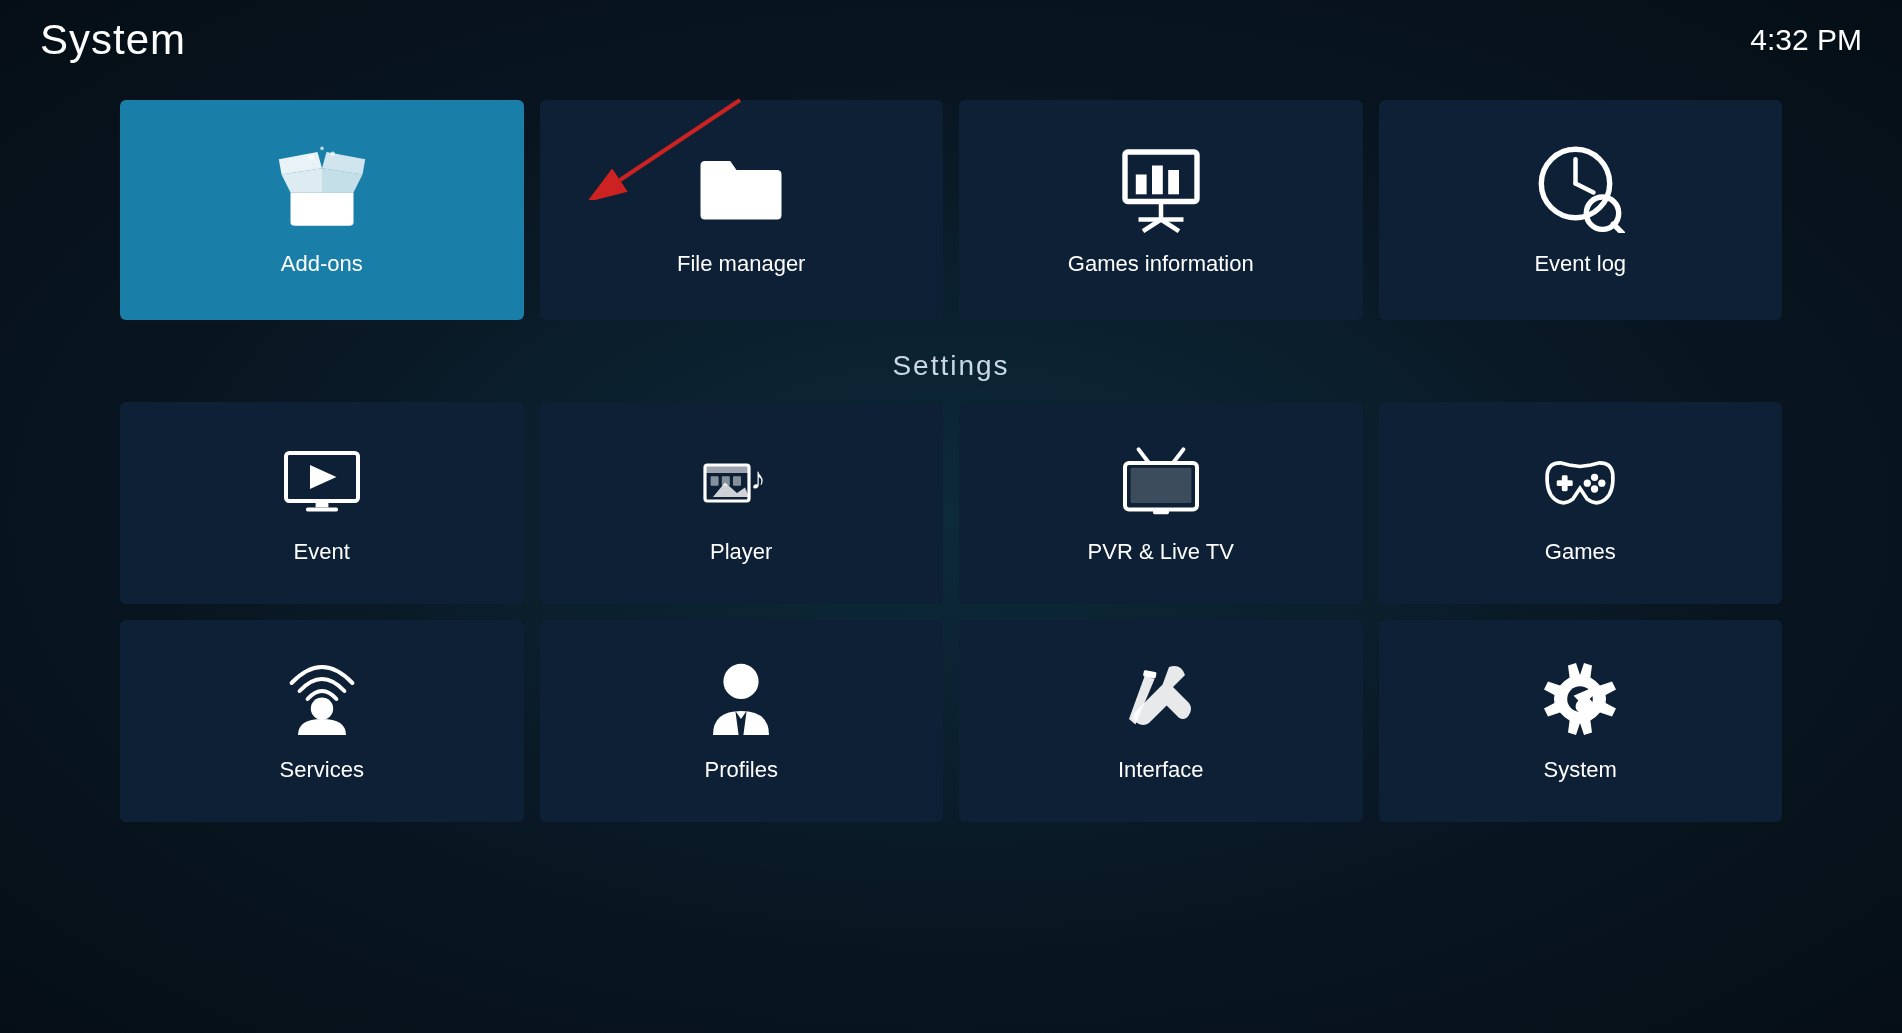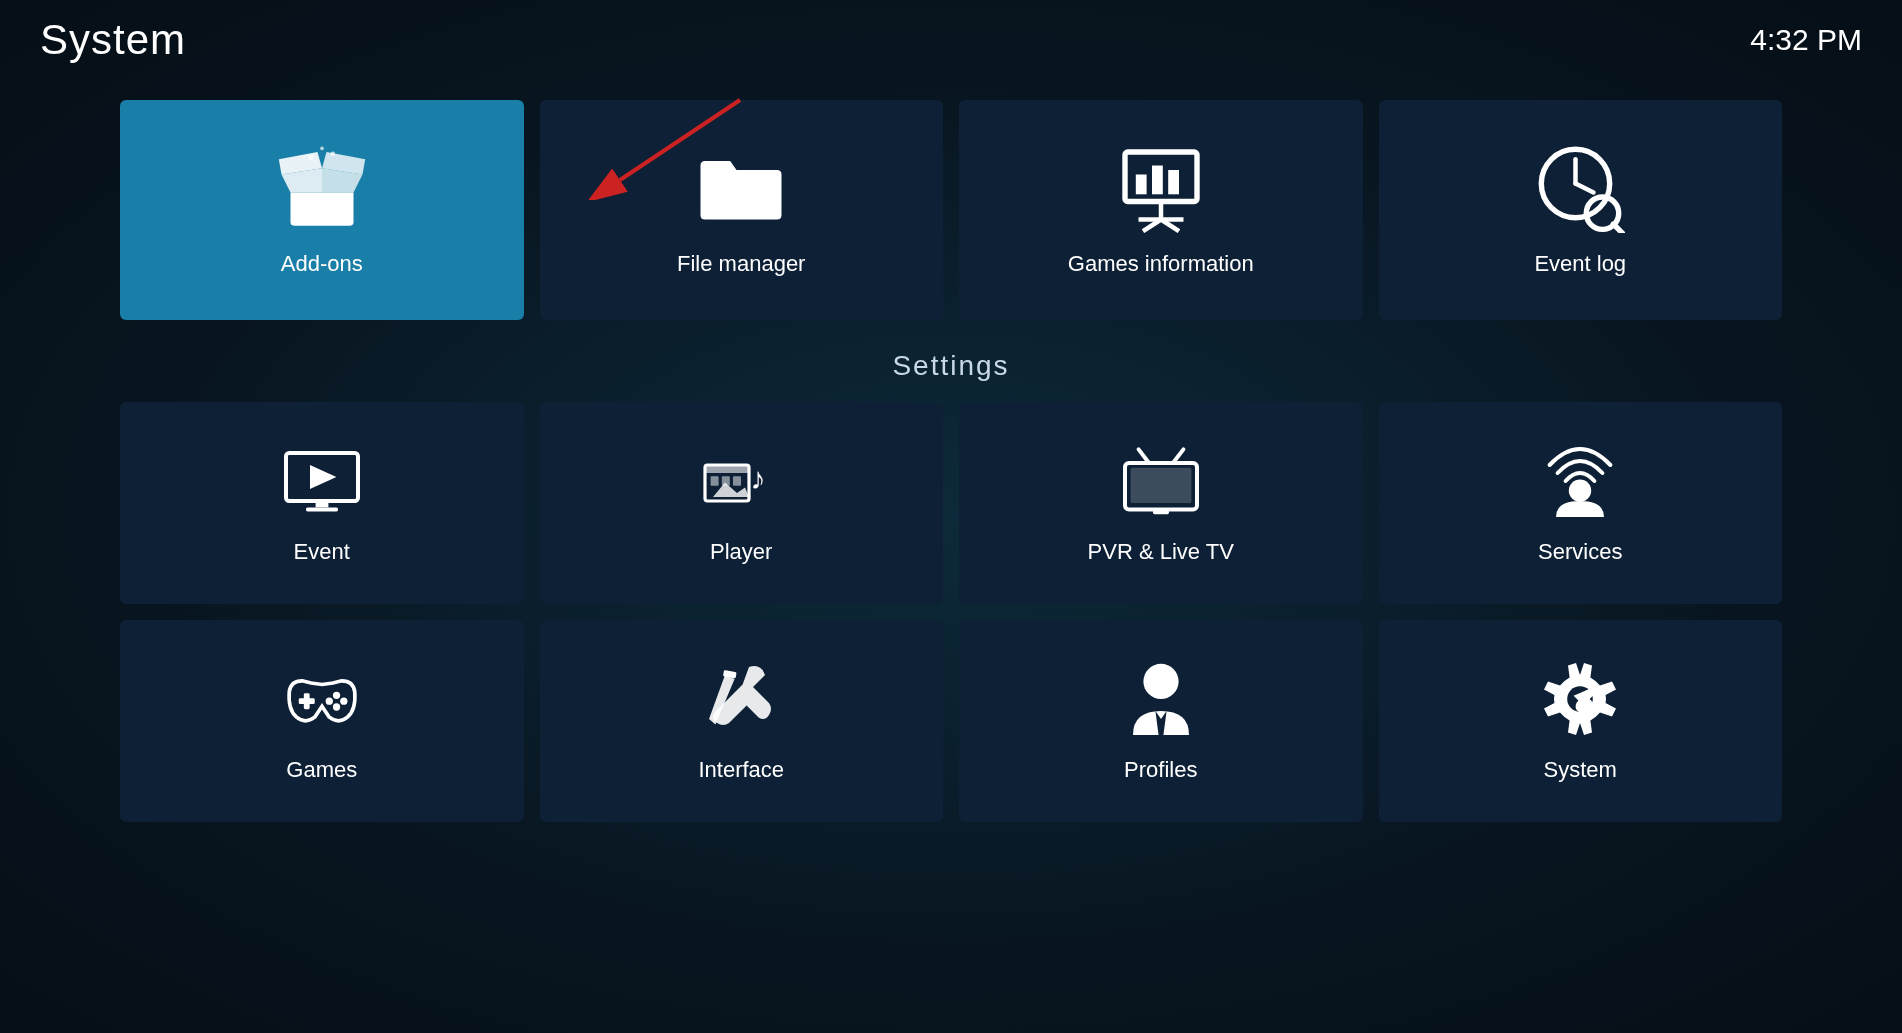--- a/index.html
+++ b/index.html
@@ -251,75 +251,75 @@
           <line x1="35" y1="20" x2="22" y2="3" stroke="white" stroke-width="5" stroke-linecap="round"></line>
 
           <line x1="65" y1="20" x2="78" y2="3" stroke="white" stroke-width="5" stroke-linecap="round"></line>
 
           <rect x="40" y="78" width="20" height="6" rx="2" fill="white"></rect>
         </svg>
         <span class="tile-label">PVR &amp; Live TV</span>
       </div>
 
       <div class="tile">
-        <svg class="icon-svg-sm" viewBox="0 0 100 100">
-
-          <circle cx="50" cy="62" r="14" fill="white"></circle>
-          <path d="M20 95 Q20 75 50 75 Q80 75 80 95" fill="white"></path>
-
-          <path d="M32 50 Q50 30 68 50" fill="none" stroke="white" stroke-width="5" stroke-linecap="round"></path>
-          <path d="M22 40 Q50 10 78 40" fill="none" stroke="white" stroke-width="5" stroke-linecap="round"></path>
-          <path d="M12 30 Q50 -10 88 30" fill="none" stroke="white" stroke-width="5" stroke-linecap="round"></path>
-        </svg>
-        <span class="tile-label">Services</span>
-      </div>
-
-      <div class="tile">
         <svg class="icon-svg-sm" viewBox="0 0 110 80">
 
           <path d="M10 30 Q8 55 20 65 Q32 75 45 65 L55 50 L65 65 Q78 75 90 65 Q102 55 100 30 Q98 15 82 15 L70 18 L55 20 L40 18 L28 15 Q12 15 10 30 Z" fill="none" stroke="white" stroke-width="5"></path>
 
           <rect x="30" y="32" width="8" height="22" rx="2" fill="white"></rect>
 
           <rect x="23" y="39" width="22" height="8" rx="2" fill="white"></rect>
 
           <circle cx="75" cy="35" r="5" fill="white"></circle>
           <circle cx="85" cy="43" r="5" fill="white"></circle>
           <circle cx="75" cy="51" r="5" fill="white"></circle>
           <circle cx="65" cy="43" r="5" fill="white"></circle>
         </svg>
         <span class="tile-label">Games</span>
       </div>
 
       <div class="tile">
         <svg class="icon-svg-sm" viewBox="0 0 100 100">
 
+          <circle cx="50" cy="62" r="14" fill="white"></circle>
+          <path d="M20 95 Q20 75 50 75 Q80 75 80 95" fill="white"></path>
+
+          <path d="M32 50 Q50 30 68 50" fill="none" stroke="white" stroke-width="5" stroke-linecap="round"></path>
+          <path d="M22 40 Q50 10 78 40" fill="none" stroke="white" stroke-width="5" stroke-linecap="round"></path>
+          <path d="M12 30 Q50 -10 88 30" fill="none" stroke="white" stroke-width="5" stroke-linecap="round"></path>
+        </svg>
+        <span class="tile-label">Services</span>
+      </div>
+
+      <div class="tile">
+        <svg class="icon-svg-sm" viewBox="0 0 80 100">
+
+          <circle cx="40" cy="28" r="22" fill="white"></circle>
+
+          <path d="M5 95 Q5 65 40 65 Q75 65 75 95" fill="white"></path>
+
+          <path d="M33 65 L40 75 L47 65 L43 95 L37 95 Z" fill="#0d2035"></path>
+        </svg>
+        <span class="tile-label">Profiles</span>
+      </div>
+
+      <div class="tile">
+        <svg class="icon-svg-sm" viewBox="0 0 100 100">
+
           <path d="M60 10 Q75 5 80 20 L65 35 L70 40 L85 55 Q90 62 85 70 Q80 78 72 73 L57 58 L52 63 L35 80 Q28 85 20 80 Q12 75 17 67 L52 32 Z" fill="white" opacity="0.9"></path>
 
           <path d="M10 75 L30 20 L42 25 L18 82 Z" fill="white" opacity="0.9"></path>
           <rect x="28" y="15" width="16" height="8" rx="2" fill="white" transform="rotate(10 36 19)"></rect>
 
           <line x1="15" y1="80" x2="80" y2="15" stroke="white" stroke-width="0" opacity="0"></line>
         </svg>
         <span class="tile-label">Interface</span>
       </div>
 
       <div class="tile">
-        <svg class="icon-svg-sm" viewBox="0 0 80 100">
-
-          <circle cx="40" cy="28" r="22" fill="white"></circle>
-
-          <path d="M5 95 Q5 65 40 65 Q75 65 75 95" fill="white"></path>
-
-          <path d="M33 65 L40 75 L47 65 L43 95 L37 95 Z" fill="#0d2035"></path>
-        </svg>
-        <span class="tile-label">Profiles</span>
-      </div>
-
-      <div class="tile">
         <svg class="icon-svg-sm" viewBox="0 0 100 100">
 
           <path d="M50 20 L55 5 L65 8 L63 23 Q70 27 75 33 L90 28 L95 38 L82 45 Q83 50 82 55 L95 62 L90 72 L75 67 Q70 73 63 77 L65 92 L55 95 L50 80 L45 95 L35 92 L37 77 Q30 73 25 67 L10 72 L5 62 L18 55 Q17 50 18 45 L5 38 L10 28 L25 33 Q30 27 37 23 L35 8 L45 5 Z" fill="white"></path>
           <circle cx="50" cy="50" r="16" fill="#0d2035"></circle>
 
           <path d="M60 38 Q68 32 72 40 L62 50 L68 56 L58 66 Q52 70 46 64 Q42 58 48 52 L42 46 Z" fill="white"></path>
         </svg>
         <span class="tile-label">System</span>
       </div>
 

